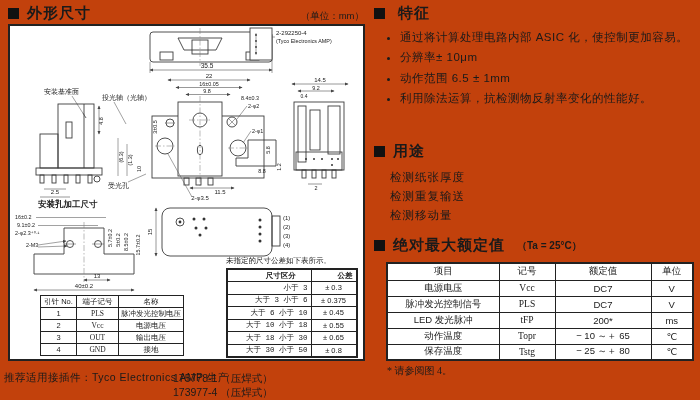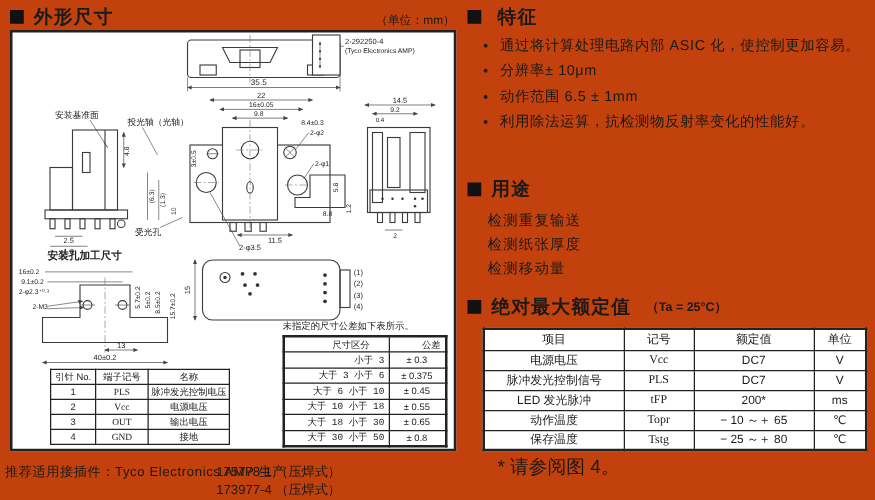--- a/index.html
+++ b/index.html
@@ -32,37 +32,37 @@
 
   .pin-tbl { position:absolute; left:30px; top:269px; }
   .pin-tbl th,.pin-tbl td { font-size:7.5px; height:12px; padding:0 2px; white-space:nowrap; }
   .pin-tbl th { font-weight:normal; }
   .pin-c1{width:36px;} .pin-c2{width:42px;} .pin-c3{width:62px;}
 
   .tol-wrap { position:absolute; left:216px; top:230px; width:134px; }
   .tol-note { font-size:7.5px; margin-bottom:2px; white-space:nowrap; }
   .tol-tbl { border:2px solid #222; }
   .tol-tbl th,.tol-tbl td { font-size:7.5px; height:12.5px; padding:0 3px; white-space:nowrap; }
-  .tol-tbl th { font-weight:normal;padding-left:26px; }
+  .tol-tbl th { font-weight:bold;padding-left:26px; }
   .tol-c1 { width:84px; } .tol-c2 { width:42px; }
   .tol-tbl td.tol-c1 { text-align:right;font-family:Liberation Mono, monospace; }
 
   
   .right-col { position:absolute; left:374px; top:0; width:326px; }
   .feat-list { position:absolute; left:12px; top:28px; width:312px; list-style:disc; padding-left:14px;
     font-size:11.5px; line-height:1.6; letter-spacing:0.5px; }
   .feat-list li { margin-bottom:2px; }
   .apps { position:absolute; left:16px; top:168px; font-size:11.5px; line-height:1.65; letter-spacing:1px; }
   .rt-wrap { position:absolute; left:12px; top:262px; }
   .rt { border:2px solid #222; }
   .rt th,.rt td { font-size:9.5px; height:16px; padding:0 3px; white-space:nowrap; }
   .rt th { font-weight:normal; height:17px; }
   .rt-c1{width:112px;} .rt-c2{width:56px;} .rt-c3{width:96px;} .rt-c4{width:42px;}
   .sym { font-family:"Liberation Serif","DejaVu Serif",serif; }
-  .rt-foot { position:absolute; left:24px; top:364px; font-size:15px; }
+  .rt-foot { position:absolute; left:13px; top:364px; font-size:10px;font-family:Liberation Serif, serif; }
 
   
   .recommend { position:absolute; left:4px; top:371px; font-size:10.5px; letter-spacing:0.5px; white-space:nowrap; }
   .parts { position:absolute; left:173px; top:371px; font-size:10.5px; line-height:14px; white-space:nowrap; }
 </style>
 </head>
 <body>
 
 <div class="page">
 
@@ -333,22 +333,22 @@
       <li>分辨率± 10μm</li>
       <li>动作范围 6.5 ± 1mm</li>
       <li>利用除法运算，抗检测物反射率变化的性能好。</li>
     </ul>
 
     <div class="h-row" style="left:0; top:142px;">
       <span class="sq"></span>
       <span class="h-txt">用途</span>
     </div>
     <div class="apps">
+      <div>检测纸张厚度</div>
       <div>检测重复输送</div>
-      <div>检测纸张厚度</div>
       <div>检测移动量</div>
     </div>
 
     <div class="h-row" style="left:0; top:236px;">
       <span class="sq"></span>
       <span class="h-txt">绝对最大额定值</span>
       <span class="h-cond">（Ta = 25°C）</span>
     </div>
     <div class="rt-wrap">
       <table class="rt">

